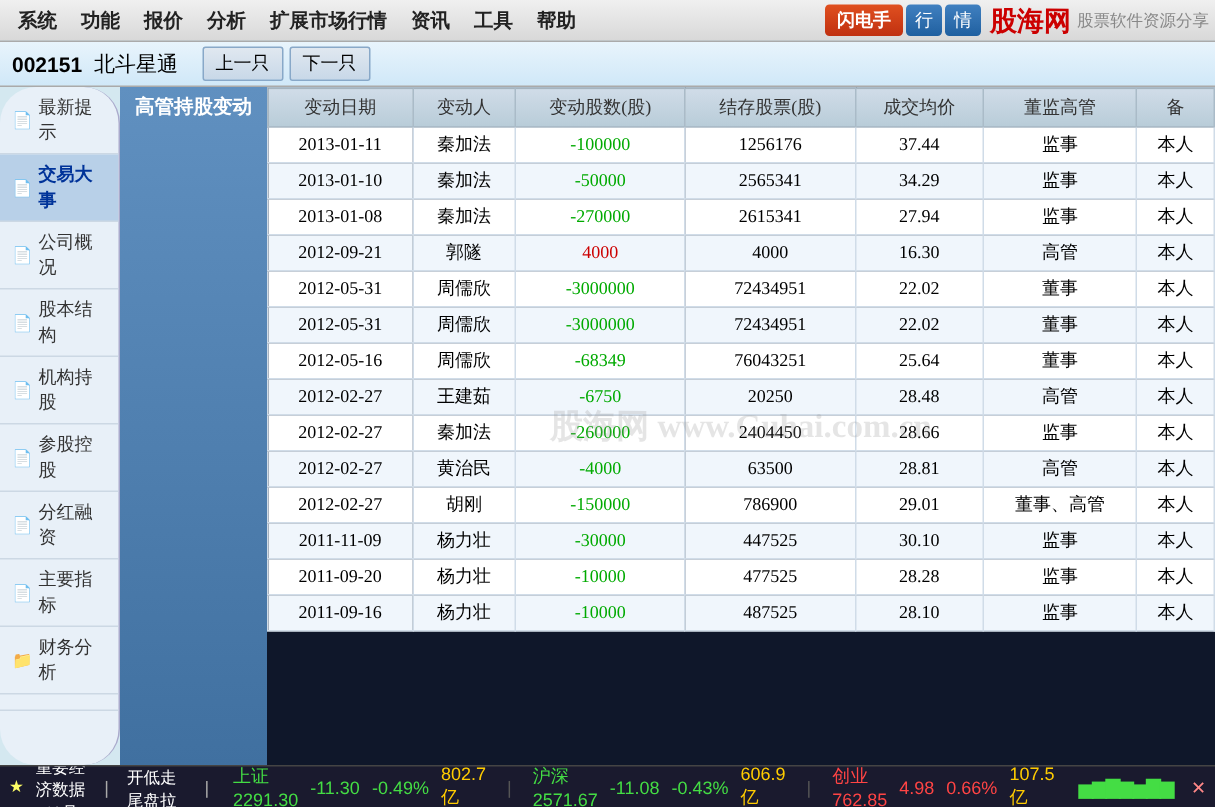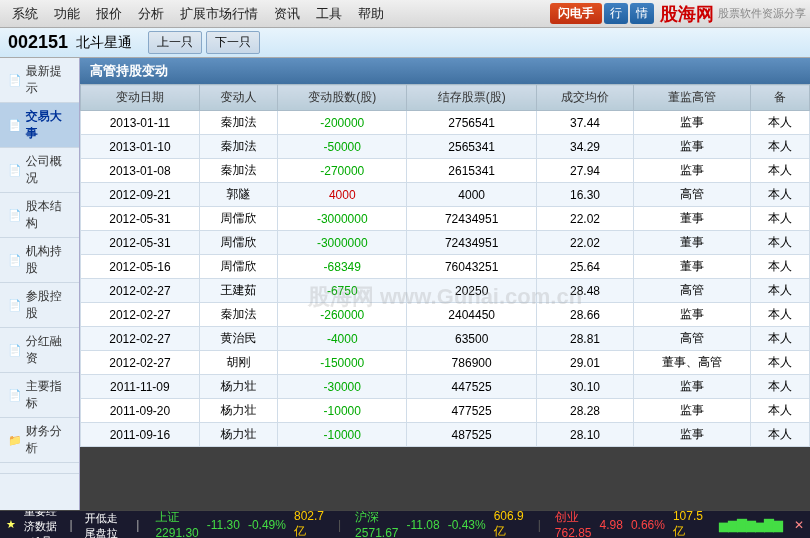--- a/index.html
+++ b/index.html
@@ -1,42 +1,42 @@
 <!DOCTYPE html>
 <html><head>
   <meta charset="utf-8">
   <style>
     * { margin: 0; padding: 0; box-sizing: border-box; }
     body { font-family: "SimSun", "宋体", sans-serif; font-size: 12px; background: #d4e8f0; width: 810px; height: 538px; overflow: hidden; }
 
     
     .top-bar { background: linear-gradient(to bottom, #f0f0f0, #d8d8d8); height: 28px; display: flex; align-items: center; padding: 0 4px; border-bottom: 1px solid #aaa; }
-    .top-bar-item { padding: 2px 8px; font-size: 13px; color: #222; cursor: pointer; }
+    .top-bar-item { padding: 2px 8px; font-size: 13px; color: #222; cursor: pointer; font-weight: bold; }
     .top-bar-spacer { flex: 1; }
     .flash-btn { background: linear-gradient(to bottom, #e05020, #c03010); color: #fff; padding: 2px 8px; border-radius: 3px; font-size: 12px; font-weight: bold; margin-right: 2px; cursor: pointer; }
     .market-btn { background: linear-gradient(to bottom, #4080c0, #2060a0); color: #fff; padding: 2px 6px; border-radius: 3px; font-size: 12px; margin-right: 2px; cursor: pointer; }
 
     
     .stock-bar { background: linear-gradient(to bottom, #e8f4fc, #d0e8f8); height: 30px; display: flex; align-items: center; padding: 0 8px; border-bottom: 1px solid #aaa; }
-    .stock-code { color: #000; font-size: 18px; font-weight: bold; margin-right: 8px; }
+    .stock-code { color: #000; font-size: 14px; font-weight: bold; margin-right: 8px; }
     .stock-name { color: #000; font-size: 14px; font-weight: normal; margin-right: 16px; }
     .nav-btn { background: linear-gradient(to bottom, #e0e8f0, #c8d8e8); border: 1px solid #88a8c8; padding: 2px 8px; font-size: 12px; cursor: pointer; border-radius: 2px; margin-right: 4px; }
 
     
     .main-layout { display: flex; height: calc(538px - 28px - 30px - 28px); }
 
     
-    .sidebar { width: 80px; background: #e8f0f8; border-right: 1px solid #aac; flex-shrink: 0; overflow-y: auto; }
+    .sidebar { width: 80px; background: #e8f0f8; border-right: 1px solid #aac; flex-shrink: 0; overflow-y: auto; border-radius: 24px; }
     .sidebar-item { padding: 5px 8px; font-size: 12px; color: #333; cursor: pointer; display: flex; align-items: center; gap: 4px; border-bottom: 1px solid #ccd8e4; }
     .sidebar-item.active { background: #b8d0e8; color: #003399; font-weight: bold; }
     .folder-icon::before { content: "📁"; font-size: 11px; }
     .file-icon::before { content: "📄"; font-size: 11px; }
 
     
-    .content { flex: 1; background: #404040; overflow: hidden; display: flex; flex-direction: column; }
+    .content { flex: 1; background: #0f172a; overflow: hidden; display: flex; flex-direction: row; font-family: Liberation Serif, serif; }
     .content-title { background: linear-gradient(to bottom, #6090c0, #4070a0); color: #fff; font-size: 13px; font-weight: bold; padding: 4px 10px; }
 
     
     .data-table { width: 100%; border-collapse: collapse; font-size: 12px; }
     .data-table th { background: linear-gradient(to bottom, #d0dce8, #b8ccd8); color: #333; padding: 4px 6px; border: 1px solid #aabbc8; font-weight: normal; text-align: center; white-space: nowrap; }
     .data-table td { padding: 3px 6px; border: 1px solid #d0dce8; text-align: center; white-space: nowrap; }
     .data-table tr:nth-child(even) { background: #f0f6fc; }
     .data-table tr:nth-child(odd) { background: #fff; }
     .neg { color: #00aa00; }
     .pos { color: #cc0000; }
@@ -145,22 +145,22 @@
             <th>结存股票(股)</th>
             <th>成交均价</th>
             <th>董监高管</th>
             <th>备</th>
           </tr>
         </thead>
         <tbody id="table-body">
         <tr>
               <td>2013-01-11</td>
               <td>秦加法</td>
-              <td class="neg">-200000</td>
-              <td>2756541</td>
+              <td class="neg">-100000</td>
+              <td>1256176</td>
               <td>37.44</td>
               <td>监事</td>
               <td>本人</td>
             </tr>
             <tr>
               <td>2013-01-10</td>
               <td>秦加法</td>
               <td class="neg">-50000</td>
               <td>2565341</td>
               <td>34.29</td>

